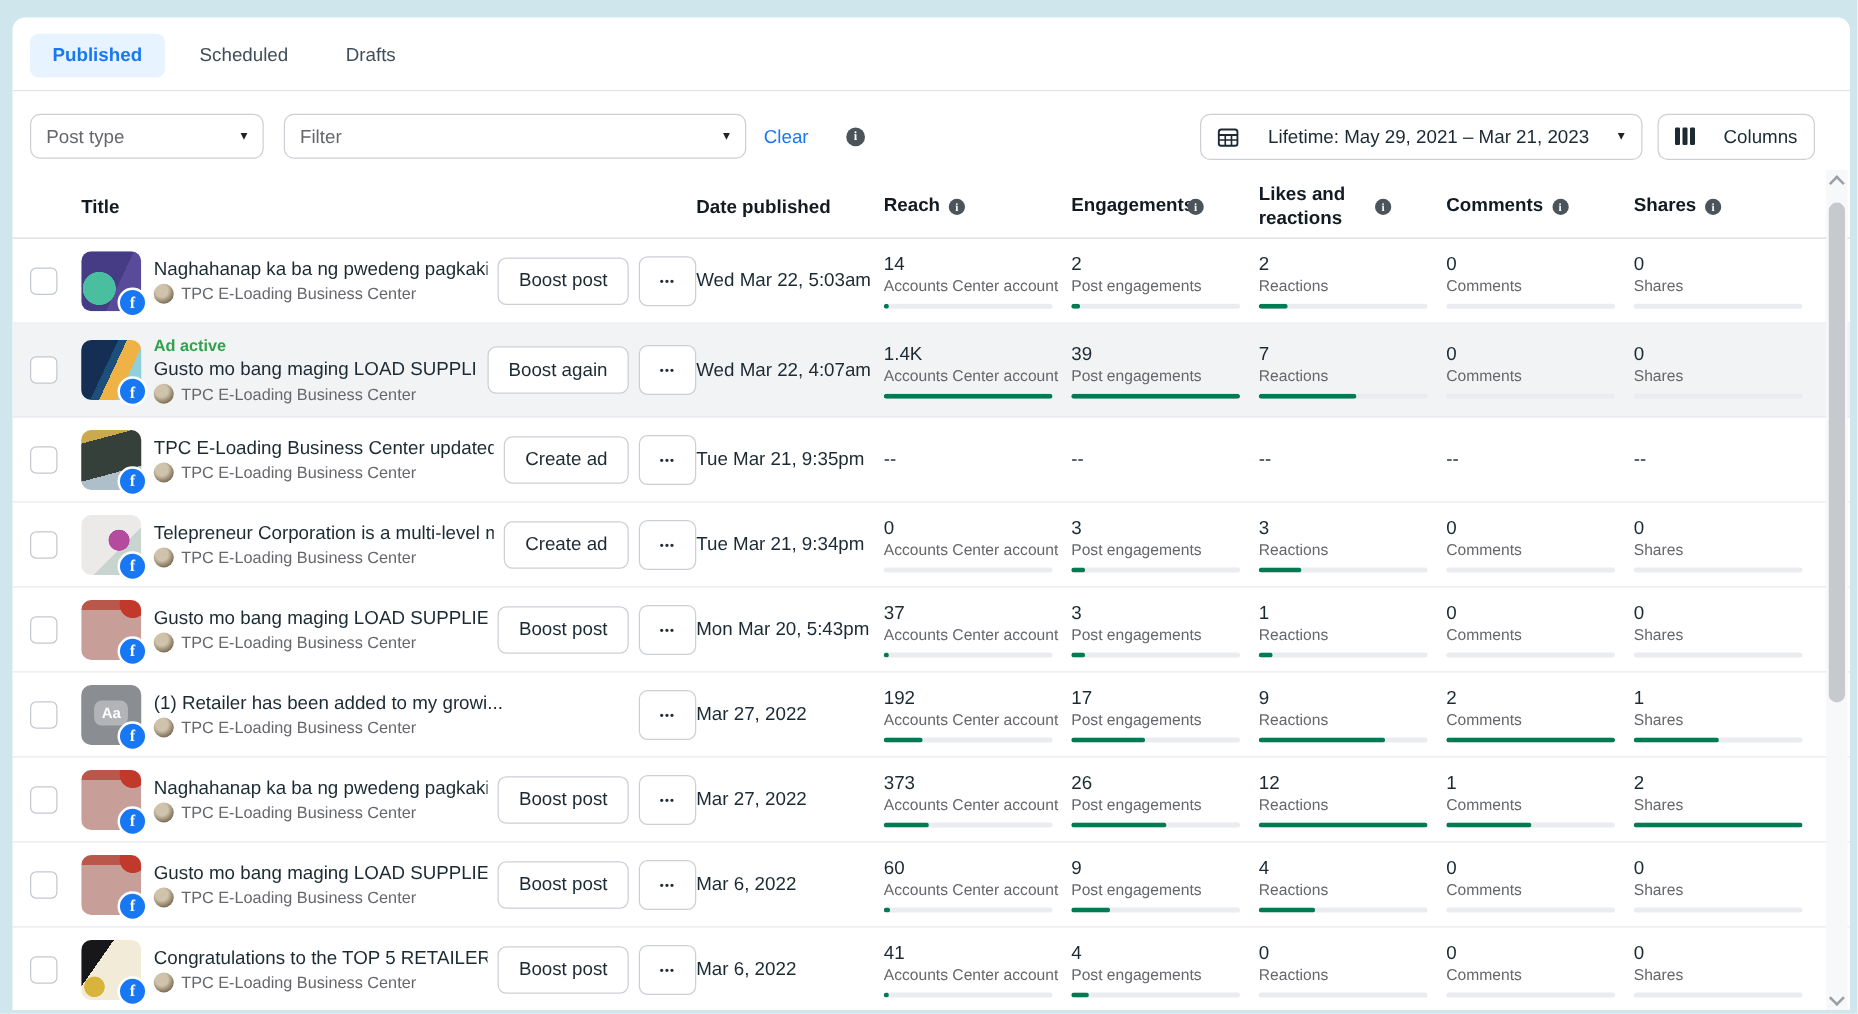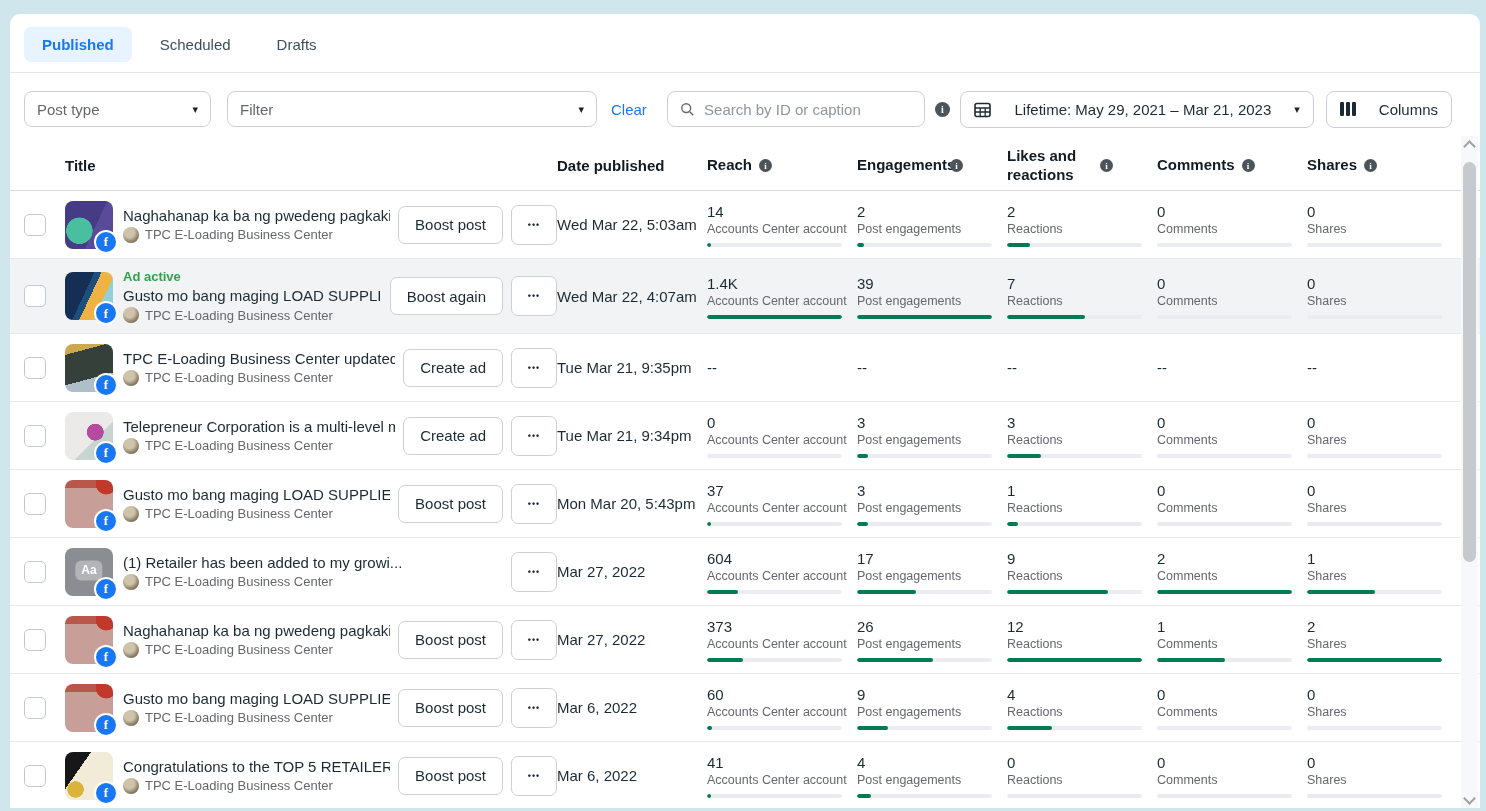--- a/index.html
+++ b/index.html
@@ -132,27 +132,20 @@
   <div class="toolbar">
     <div class="select sel-posttype">
       <span>Post type</span>
       <span class="caret">▾</span>
     </div>
     <div class="select sel-filter">
       <span>Filter</span>
       <span class="caret">▾</span>
     </div>
     <span class="clear-link">Clear</span>
-    <div class="search-box">
-      <svg width="16" height="16" viewBox="0 0 16 16">
-        <circle cx="7" cy="7" r="5" fill="none" stroke="#65676b" stroke-width="1.6"></circle>
-        <line x1="11" y1="11" x2="15" y2="15" stroke="#65676b" stroke-width="1.6"></line>
-      </svg>
-      <input type="text" placeholder="Search by ID or caption" style="">
-    </div>
     <span class="info-dot">i</span>
     <div class="toolbar-right">
       <div class="btn-chip">
         <svg width="17" height="17" viewBox="0 0 17 17">
           <rect x="1" y="2.5" width="15" height="13" rx="2" fill="none" stroke="#1c2b33" stroke-width="1.6"></rect>
           <line x1="1" y1="7" x2="16" y2="7" stroke="#1c2b33" stroke-width="1.6"></line>
           <line x1="6.2" y1="7" x2="6.2" y2="15" stroke="#1c2b33" stroke-width="1.3"></line>
           <line x1="11.2" y1="7" x2="11.2" y2="15" stroke="#1c2b33" stroke-width="1.3"></line>
           <line x1="1" y1="11" x2="16" y2="11" stroke="#1c2b33" stroke-width="1.3"></line>
         </svg>
@@ -478,21 +471,21 @@
         <span class="post-title">(1) Retailer has been added to my growi...</span>
         <span class="page-line">
           <span class="page-avatar"></span>
           <span class="page-name">TPC E-Loading Business Center</span>
         </span>
       </div>
       <div class="btn-more">•••</div>
     </div>
     <div class="c-date">Mar 27, 2022</div>
     <div class="c-metric">
-        <div class="m-val">604</div>
+        <div class="m-val">192</div>
         <div class="m-lbl">Accounts Center account...</div>
         <div class="m-bar">
             <div class="m-fill" style="width:23%"></div>
           </div>
       </div>
         <div class="c-metric">
         <div class="m-val">17</div>
         <div class="m-lbl">Post engagements</div>
         <div class="m-bar">
             <div class="m-fill" style="width:44%"></div>

